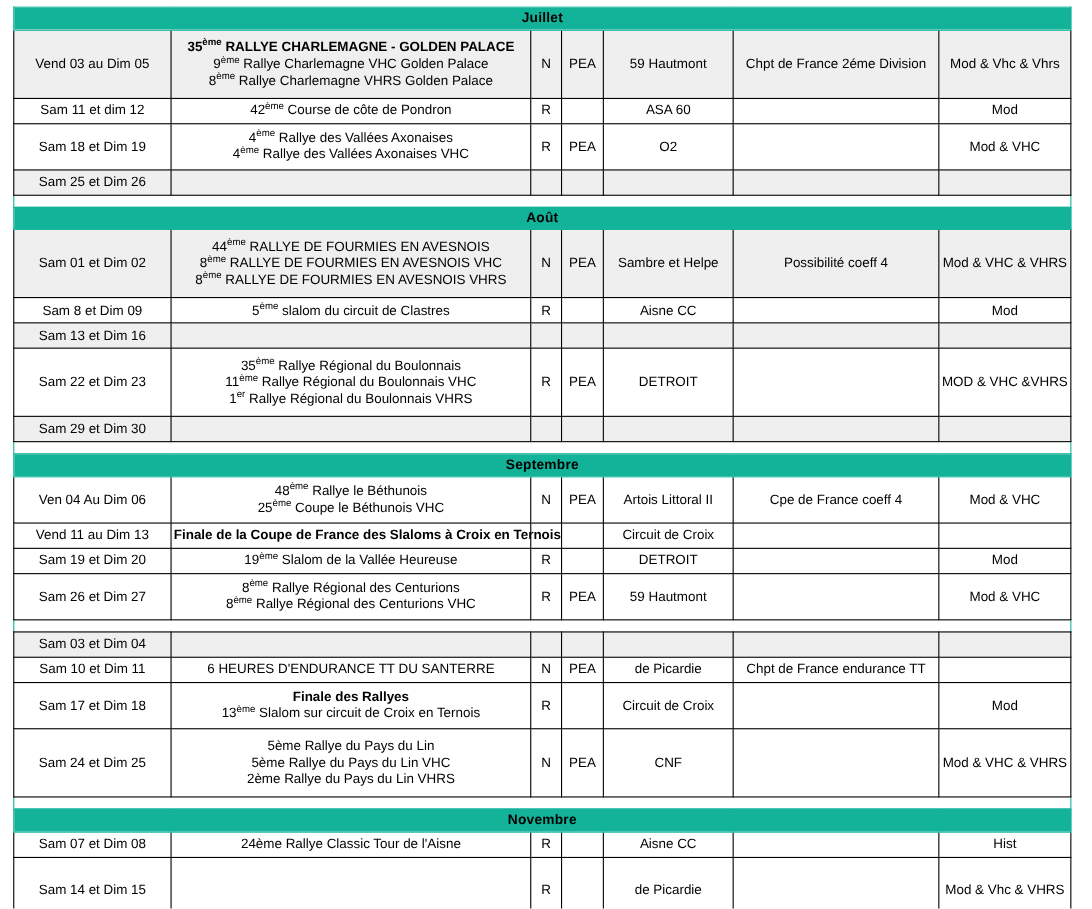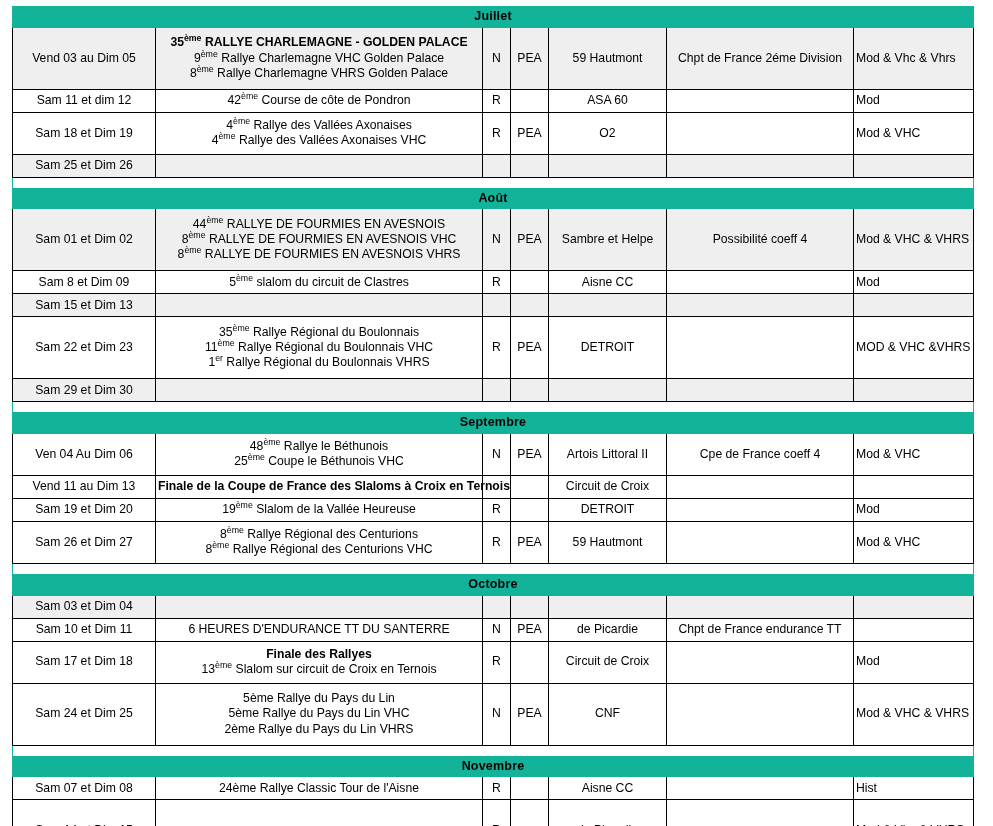--- a/index.html
+++ b/index.html
@@ -65,20 +65,21 @@
   td.mid {
     text-align: center;
   }
   td.loc {
     text-align: center;
   }
   td.note {
     text-align: center;
   }
   td.cls {
+    text-align: center;
     font-size: 11.6px;
   }
   .shaded { background: #efefef; }
   .evline {
     text-align: center;
     white-space: nowrap;
   }
   .bold { font-weight: bold; }
   sup {
     font-size: 0.72em;
@@ -174,21 +175,21 @@
           <td class="ev" style="height: 20px;">
             <div class="evline"><span>5</span><sup>ème</sup> <span>slalom du circuit de Clastres</span></div>
           </td>
           <td class="mid">R</td>
           <td class="mid"></td>
           <td class="loc">Aisne CC</td>
           <td class="note"></td>
           <td class="cls">Mod</td>
         </tr>
         <tr class="shaded">
-          <td class="dates shaded">Sam 15 et Dim 13</td>
+          <td class="dates shaded">Sam 13 et Dim 16</td>
           <td class="ev" style="height: 20px;"></td>
           <td class="mid"></td>
           <td class="mid"></td>
           <td class="loc"></td>
           <td class="note"></td>
           <td class="cls"></td>
         </tr>
         <tr>
           <td class="dates">Sam 22 et Dim 23</td>
           <td class="ev" style="height: 59px; margin-top: 19px;">
@@ -259,23 +260,20 @@
           </td>
           <td class="mid">R</td>
           <td class="mid">PEA</td>
           <td class="loc">59  Hautmont</td>
           <td class="note"></td>
           <td class="cls">Mod &amp; VHC</td>
         </tr>
         <tr class="spacer-row">
           <td colspan="7"></td>
         </tr>
-        <tr class="month">
-          <td colspan="7">Octobre</td>
-        </tr>
         <tr class="shaded">
           <td class="dates shaded">Sam 03 et Dim 04</td>
           <td class="ev" style="height: 20px;"></td>
           <td class="mid"></td>
           <td class="mid"></td>
           <td class="loc"></td>
           <td class="note"></td>
           <td class="cls"></td>
         </tr>
         <tr>

